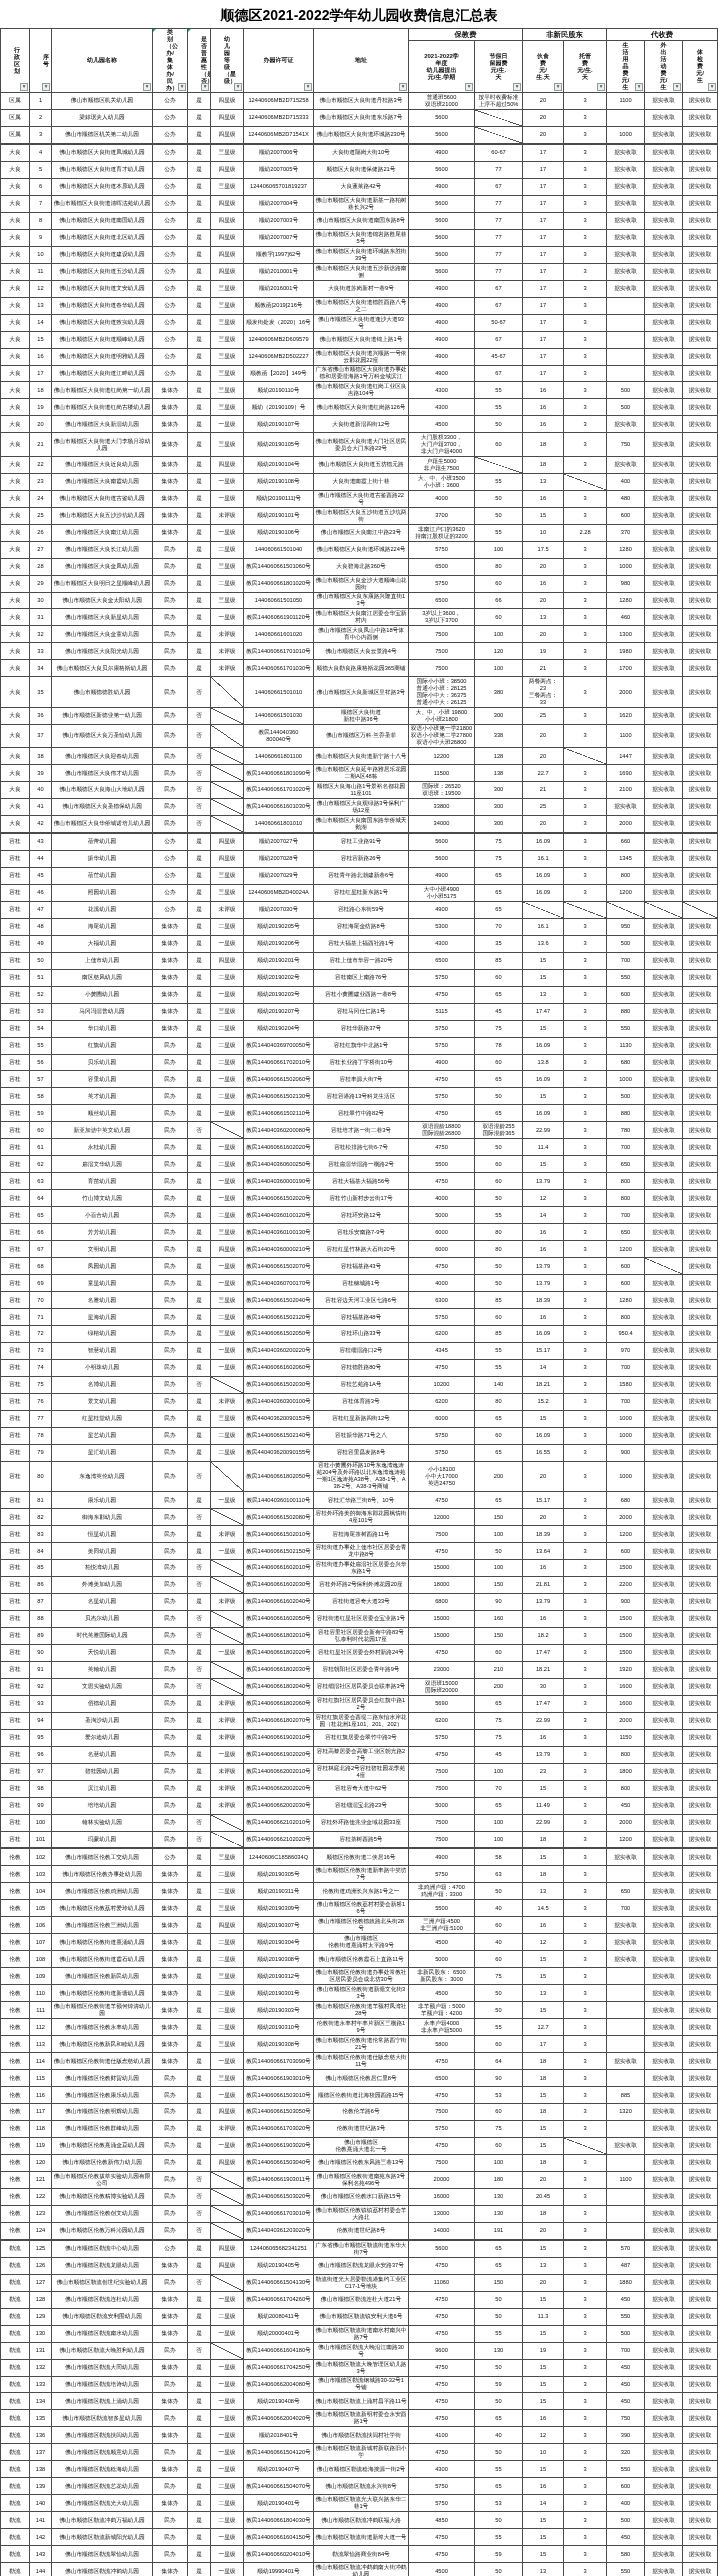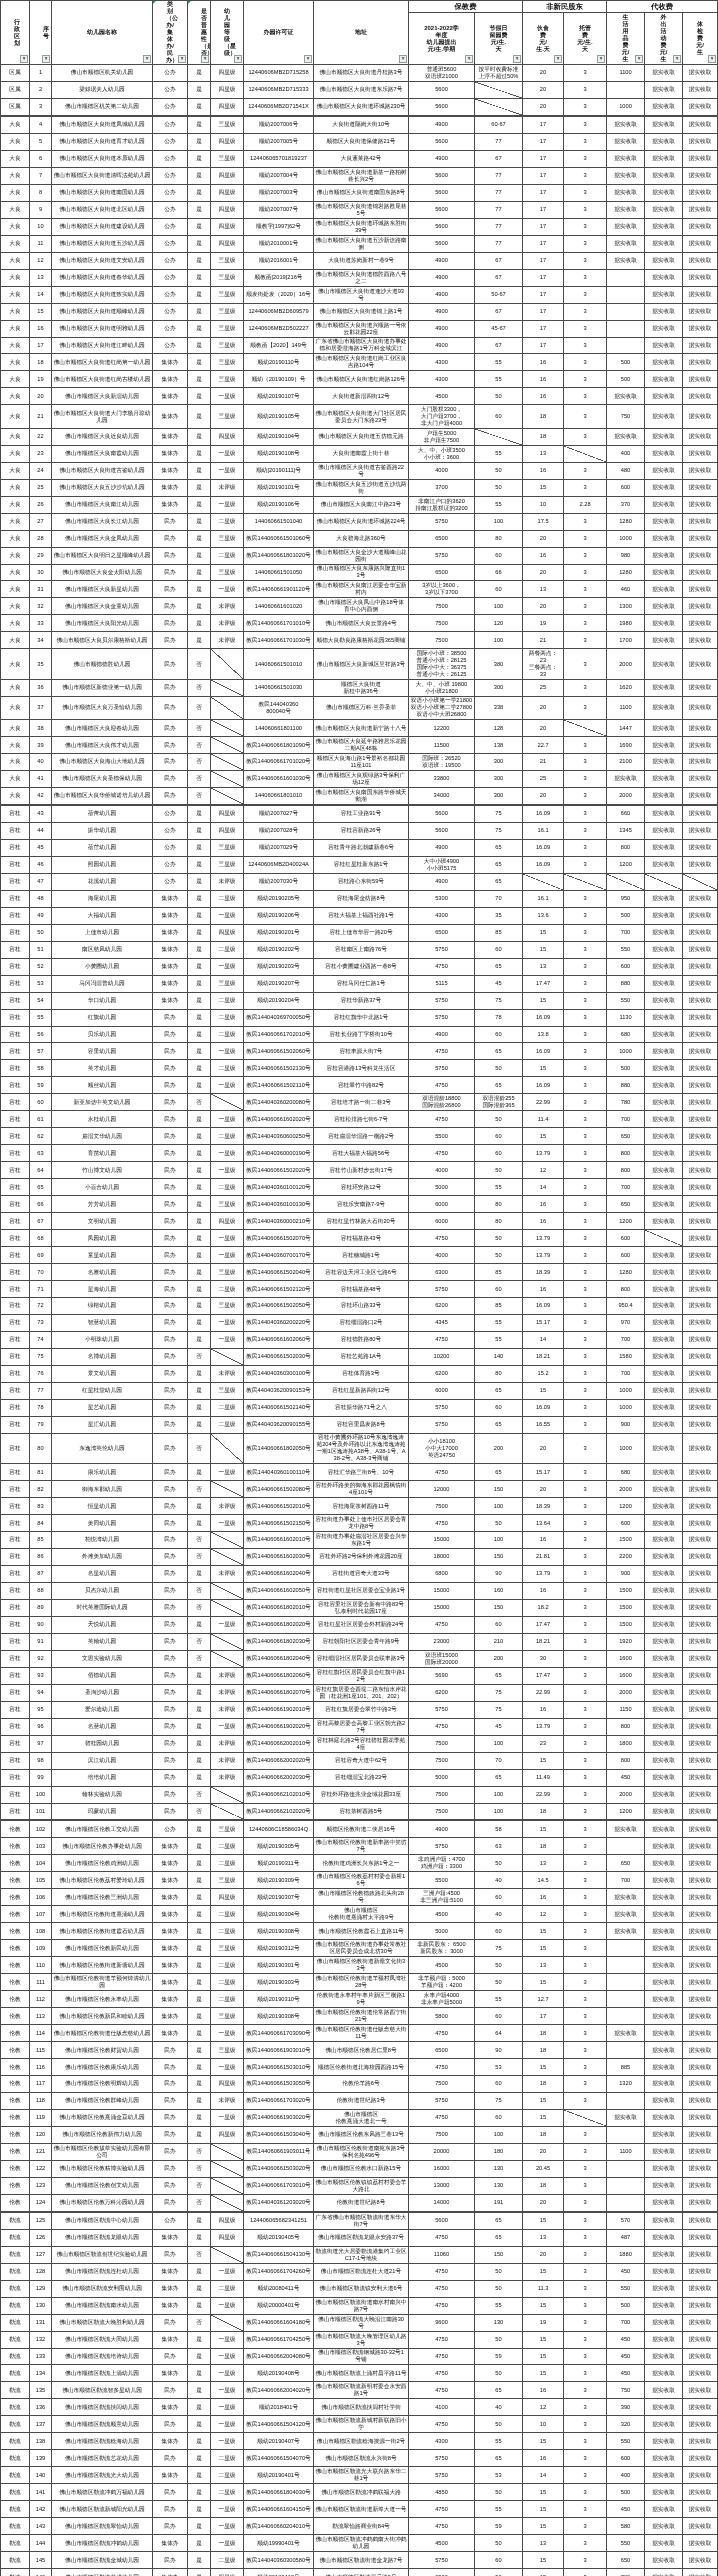--- a/index.html
+++ b/index.html
@@ -16,20 +16,21 @@
   .corner:before{content:"";position:absolute;left:0;top:0;border-top:3.3px solid #21a366;border-right:3.3px solid transparent;}
   td.slash{padding:0;}
   td.slash:before{content:"";position:absolute;left:0;top:0;right:0;bottom:0;
     background:linear-gradient(to top right,transparent calc(50% - 0.4px),#555 calc(50% - 0.4px),#555 calc(50% + 0.4px),transparent calc(50% + 0.4px));}
   tr.group-end td{border-bottom:2px double #4a4a4a;}
 </style>
 </head>
 <body>
 
 <div class="sheet">
+  <div class="title">顺德区2021-2022学年幼儿园收费信息汇总表</div>
 
   <table>
     <colgroup>
       <col style="width:29px">
         <col style="width:22px">
         <col style="width:101px">
         <col style="width:35px">
       <col style="width:23px">
         <col style="width:33px">
         <col style="width:70px">

